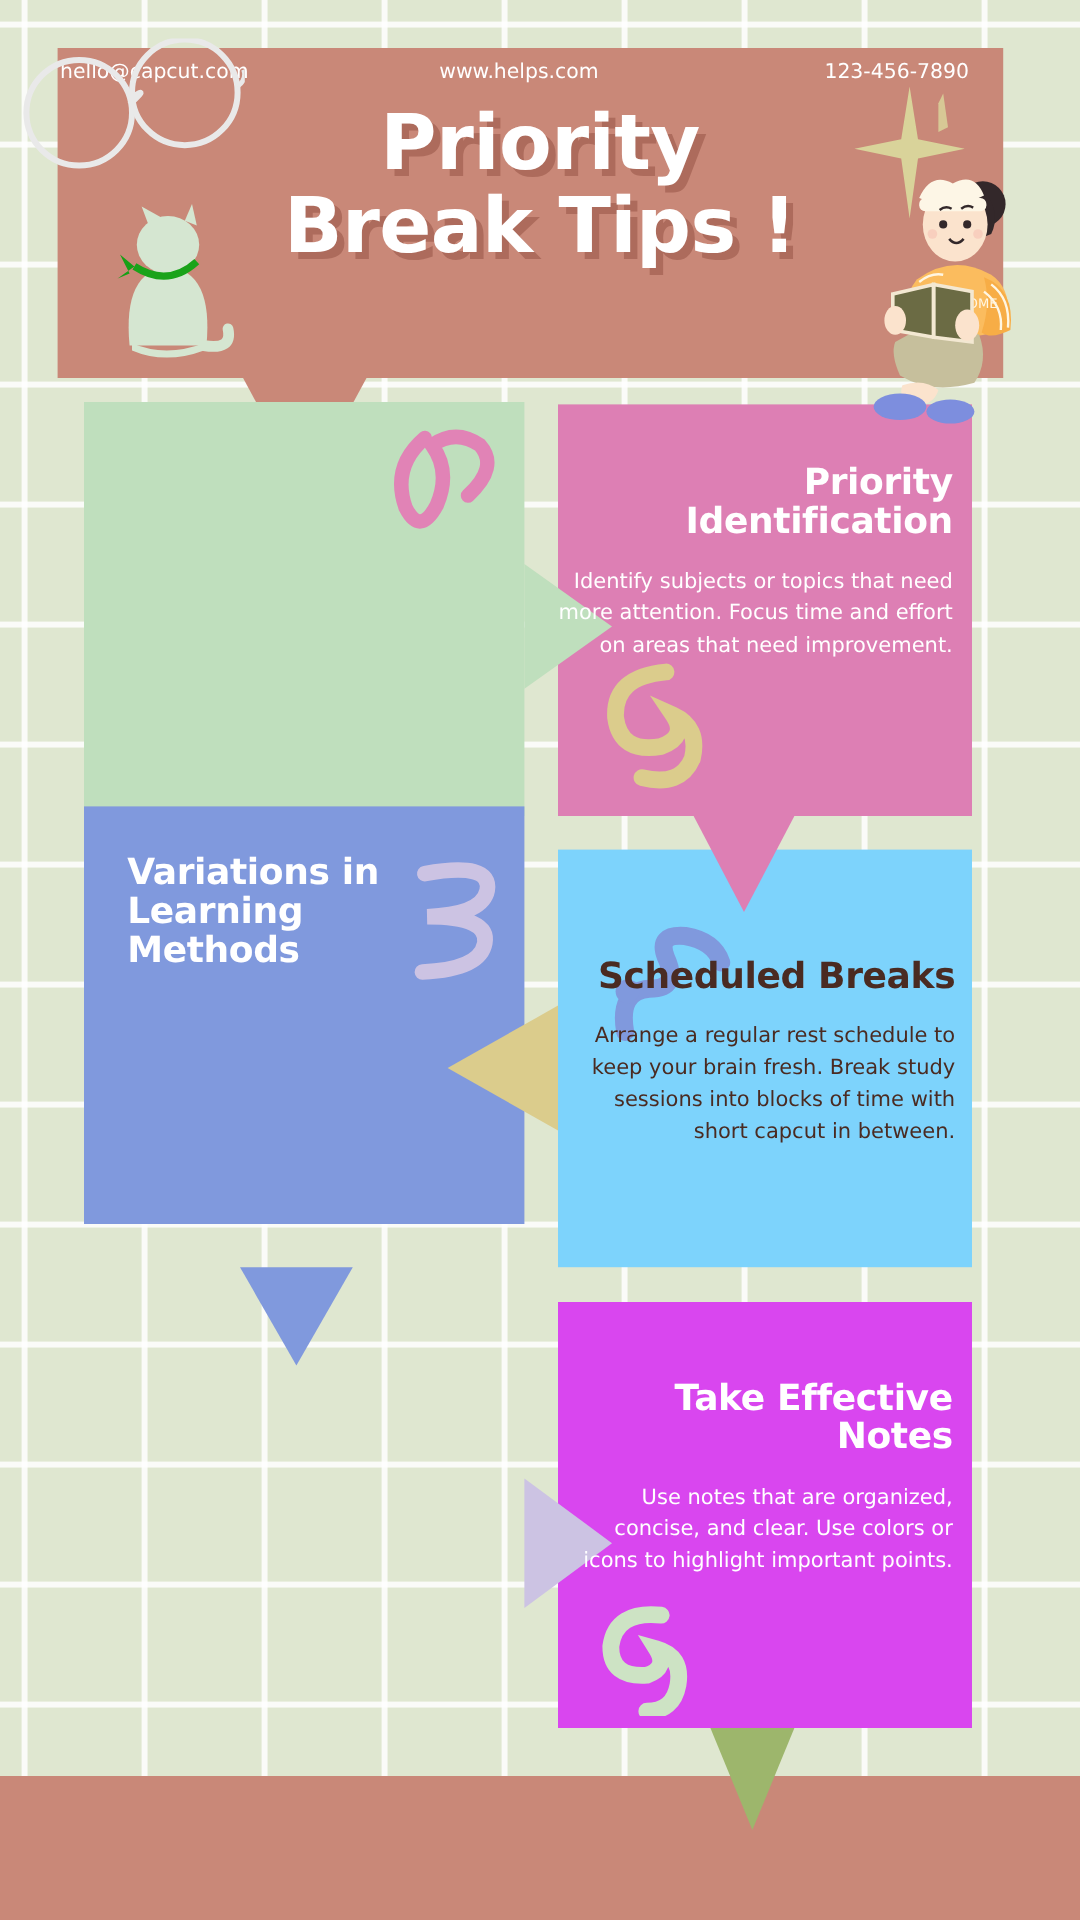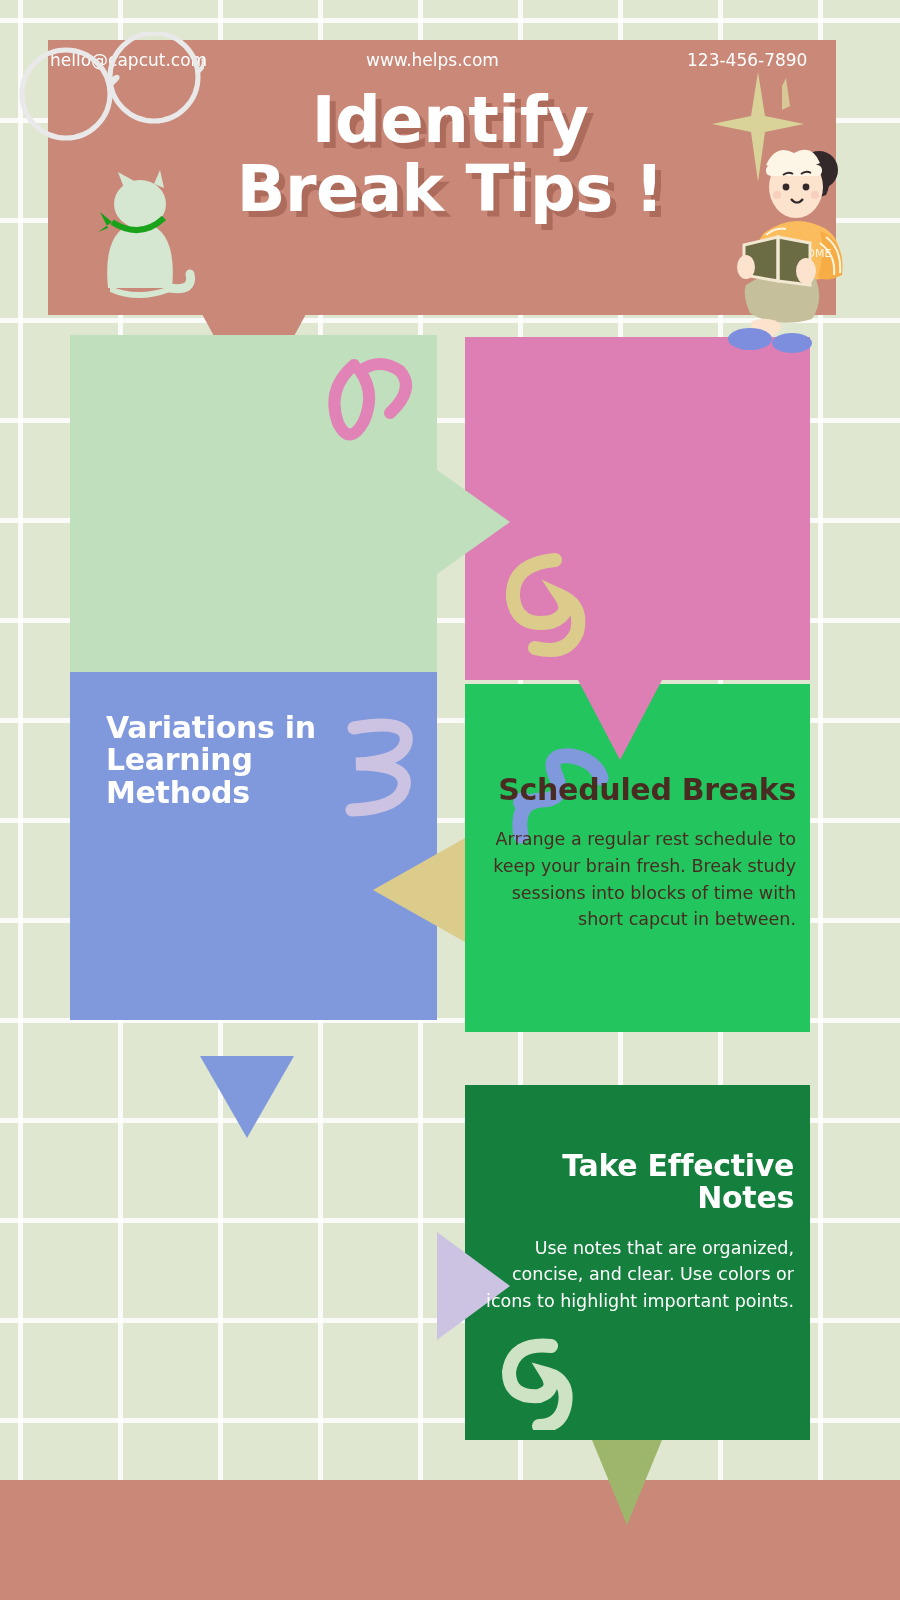--- a/index.html
+++ b/index.html
@@ -81,39 +81,39 @@
   
   #card3{left:70px;top:672px;width:367px;height:348px;background:#8099dd;}
   #card3 .inner{padding:40px 0 0 36px;width:292px;}
   .arrow-d-blue{
     position:absolute;left:200px;top:1056px;width:0;height:0;
     border-left:47px solid transparent;border-right:47px solid transparent;
     border-top:82px solid #8099dd;z-index:2;
   }
 
   
-  #card4{left:465px;top:684px;width:345px;height:348px;background:#22c55e;}
+  #card4{left:465px;top:708px;width:345px;height:348px;background:#7dd3fc;}
   #card4 .inner{padding:90px 14px 0 0;text-align:right;}
   .arrow-l-tan{
     position:absolute;left:373px;top:838px;width:0;height:0;
     border-top:52px solid transparent;border-bottom:52px solid transparent;
     border-right:92px solid #dbcc8c;z-index:2;
   }
 
   
   #card5{left:70px;top:1085px;width:367px;height:355px;background:#ccc3e3;}
   #card5 .inner{padding:75px 0 0 36px;width:300px;}
   .arrow-r-purple{
     position:absolute;left:437px;top:1232px;width:0;height:0;
     border-top:54px solid transparent;border-bottom:54px solid transparent;
     border-left:73px solid #ccc3e3;z-index:2;
   }
 
   
-  #card6{left:465px;top:1085px;width:345px;height:355px;background:#15803d;}
+  #card6{left:465px;top:1085px;width:345px;height:355px;background:#d946ef;}
   #card6 .inner{padding:65px 16px 0 0;text-align:right;}
   .arrow-d-olive{
     position:absolute;left:592px;top:1440px;width:0;height:0;
     border-left:35px solid transparent;border-right:35px solid transparent;
     border-top:85px solid #9db66c;z-index:2;
   }
 
   
   .footer{
     position:absolute;left:0;bottom:0;width:900px;height:120px;background:#c98878;z-index:1;
@@ -134,21 +134,21 @@
 <body>
 
 <div id="poster">
 
   <div class="grid"></div>
 
   <div class="header"></div>
   <div class="header-arrow"></div>
 
   <div class="title">
-    <div>Identify</div>
+    <div>Priority</div>
     <div>Break Tips !</div>
   </div>
 
   <svg class="glasses" viewBox="0 0 190 110">
     <circle cx="52" cy="62" r="44" fill="none" stroke="#e9e9e9" stroke-width="5"></circle>
     <circle cx="140" cy="45" r="44" fill="none" stroke="#e9e9e9" stroke-width="5"></circle>
     <path d="M94 55 Q 110 40 98 48" fill="none" stroke="#e9e9e9" stroke-width="5"></path>
     <path d="M184 40 Q 192 34 189 26" fill="none" stroke="#e9e9e9" stroke-width="4"></path>
   </svg>
 
@@ -213,20 +213,24 @@
     <svg class="doodle" style="left:250px;top:20px;width:100px;height:92px;" viewBox="0 0 100 92">
       <path d="M34 10 Q 6 34 18 68 Q 30 92 44 66 Q 56 38 40 16 Q 60 2 80 16 Q 96 34 70 58" fill="none" stroke="#e183b6" stroke-width="12" stroke-linecap="round"></path>
     </svg>
   </div>
 
   <div class="arrow-d-pink"></div>
   <div class="card" id="card2">
     <svg class="doodle" style="left:32px;top:215px;width:100px;height:110px;" viewBox="0 0 100 110">
       <path d="M58 8 Q 14 12 16 46 Q 20 76 54 70 Q 76 62 64 44 Q 86 54 80 80 Q 70 104 38 96" fill="none" stroke="#dbcc8c" stroke-width="14" stroke-linecap="round"></path>
     </svg>
+    <div class="inner light">
+      <h2>Priority Identification</h2>
+      <p>Identify subjects or topics that need more attention. Focus time and effort on areas that need improvement.</p>
+    </div>
   </div>
 
   <div class="arrow-d-blue"></div>
   <div class="card" id="card3">
     <svg class="doodle" style="left:262px;top:42px;width:96px;height:110px;" viewBox="0 0 96 110">
       <path d="M22 14 Q 78 4 74 28 Q 70 48 24 50 Q 76 50 72 72 Q 68 94 20 96" fill="none" stroke="#ccc3e3" stroke-width="13" stroke-linecap="round"></path>
     </svg>
     <div class="inner light">
       <h2>Variations in Learning Methods</h2>
     </div>

